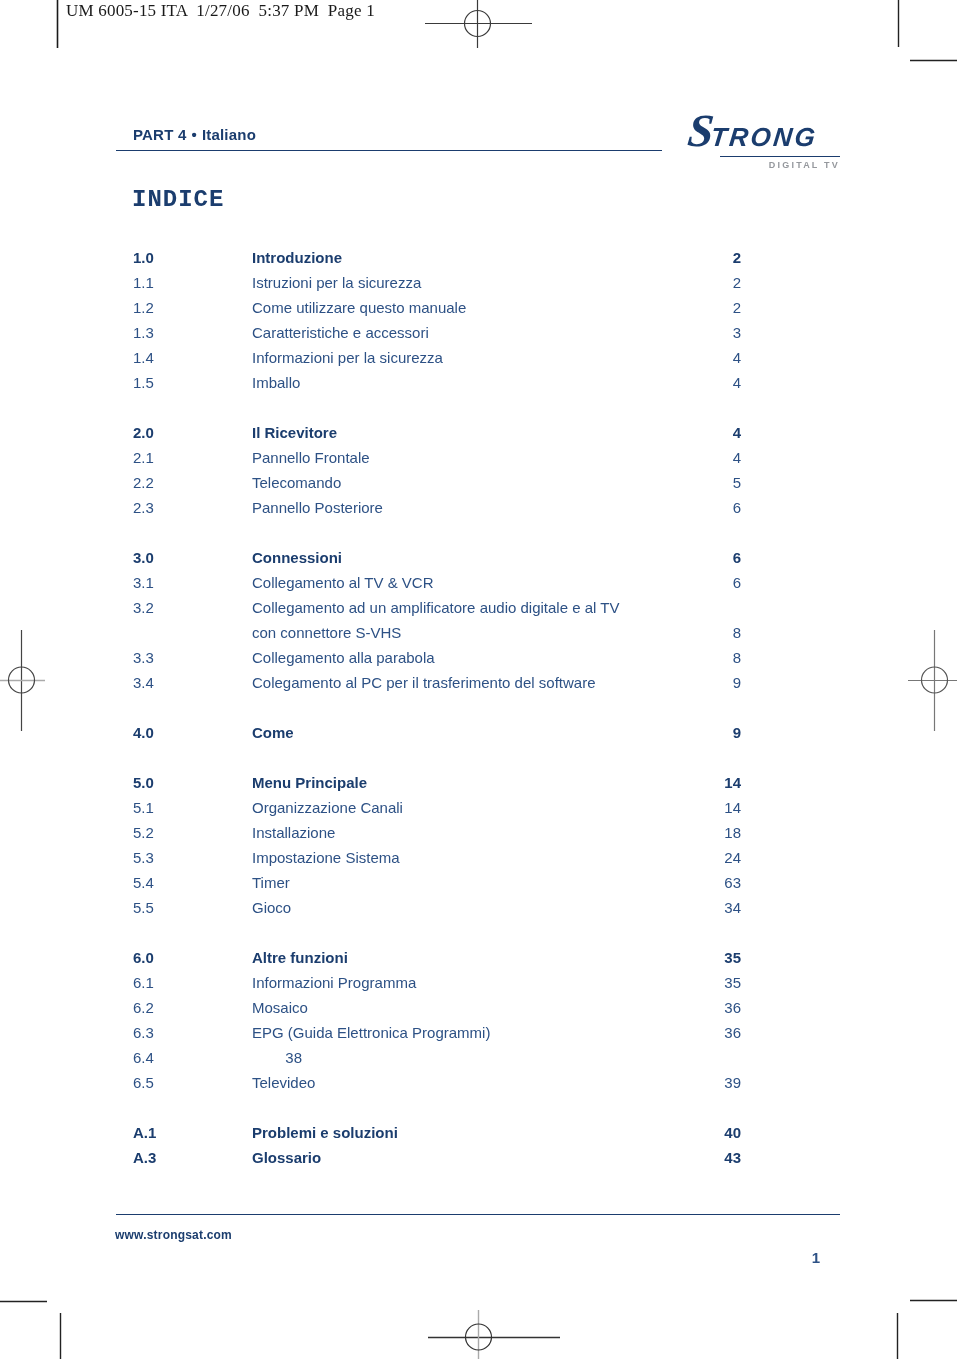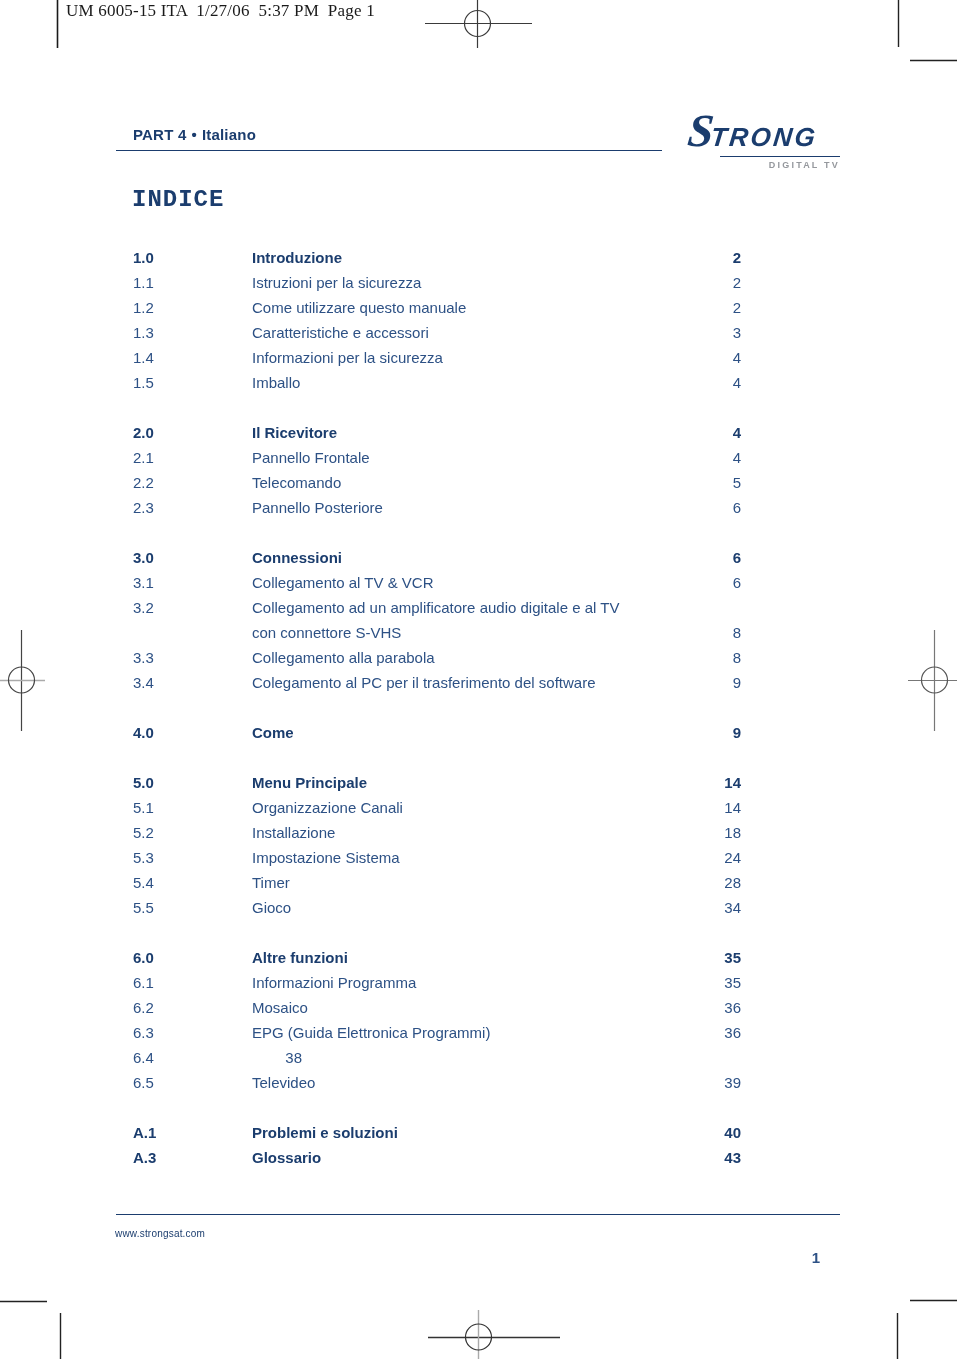--- a/index.html
+++ b/index.html
@@ -73,21 +73,21 @@
   .toc-row .col-page{flex:0 0 50px;text-align:right;}
   .toc-row.bold{font-weight:bold;color:var(--brand_navy);}
 
   
   .footer-rule{
     position:absolute;left:116px;top:1214px;width:724px;height:0;
     border-top:1.3px solid var(--brand_navy);
   }
   .footer-site{
     position:absolute;left:115px;top:1228px;
-    font-size:10px;font-weight:normal;color:var(--brand_navy);letter-spacing:0.2px;
+    font-size:12px;font-weight:bold;color:var(--brand_navy);letter-spacing:0.2px;
   }
   .footer-page{
     position:absolute;left:790px;top:1249px;width:30px;text-align:right;
     font-size:15px;font-weight:bold;color:var(--body_text);
   }
 </style>
 </head>
 <body>
 
 <div class="sheet">
@@ -249,21 +249,21 @@
       <span class="col-page">18</span>
     </div>
         <div class="toc-row">
       <span class="col-num">5.3</span>
       <span class="col-title">Impostazione Sistema</span>
       <span class="col-page">24</span>
     </div>
         <div class="toc-row">
       <span class="col-num">5.4</span>
       <span class="col-title">Timer</span>
-      <span class="col-page">28</span>
+      <span class="col-page">63</span>
     </div>
         <div class="toc-row">
       <span class="col-num">5.5</span>
       <span class="col-title">Gioco</span>
       <span class="col-page">34</span>
     </div>
       </div>
       <div class="toc-section">
         <div class="toc-row bold">
       <span class="col-num">6.0</span>

